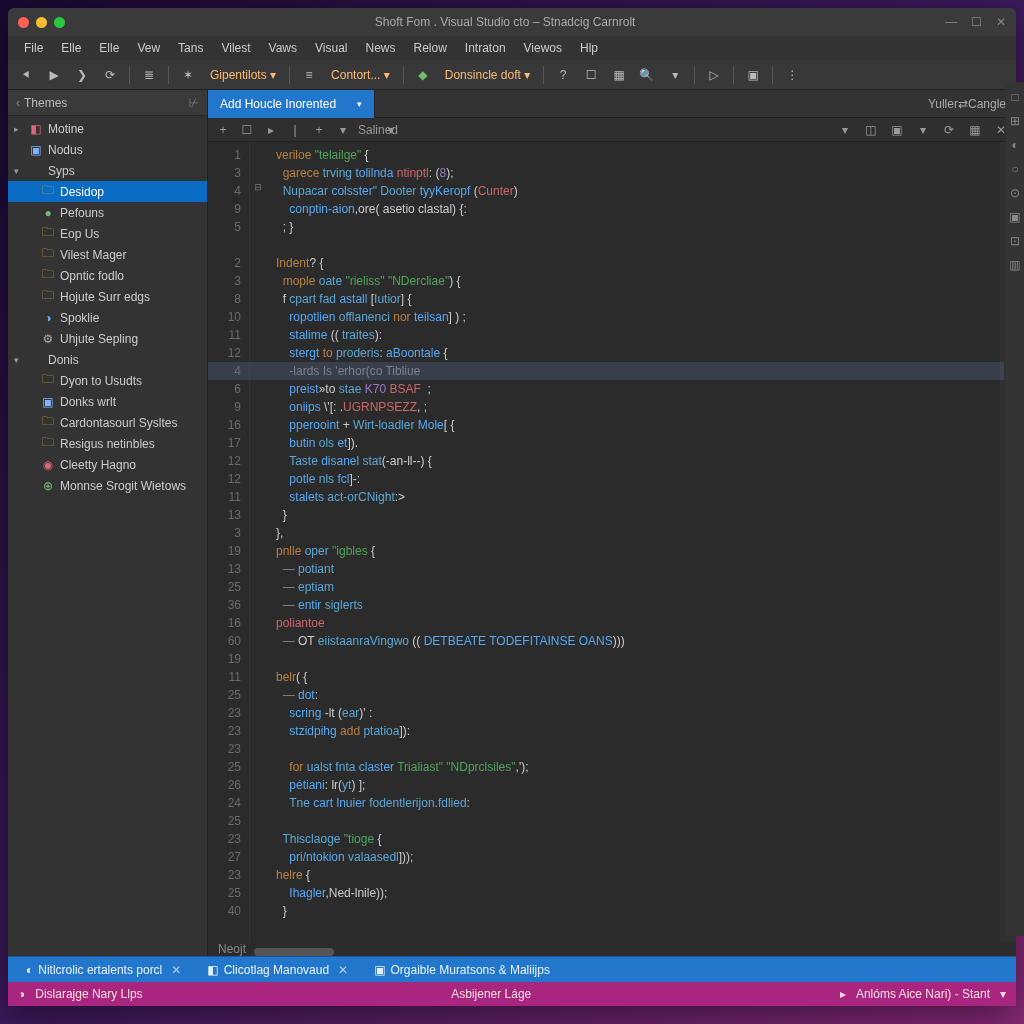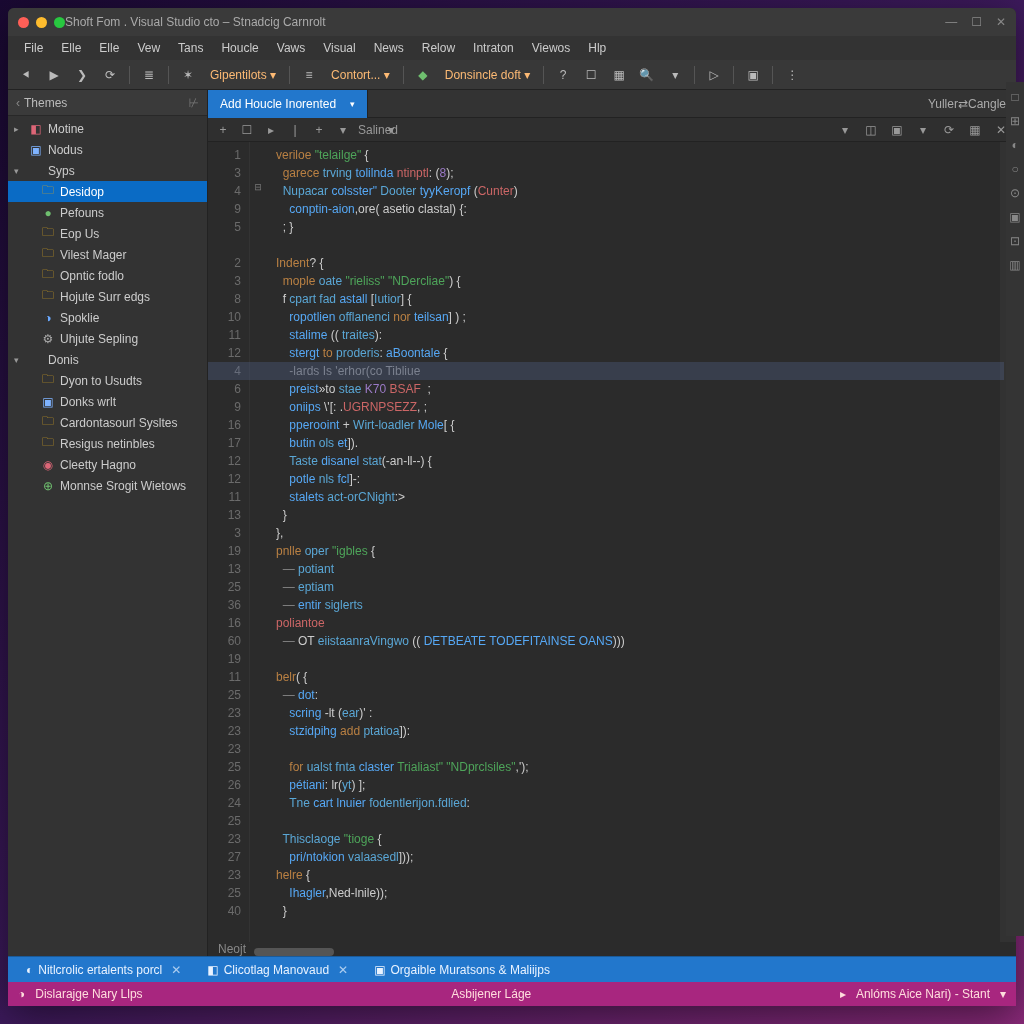--- a/index.html
+++ b/index.html
@@ -2,21 +2,21 @@
 <html><head>
 <meta charset="utf-8">
 <style>
 *{margin:0;padding:0;box-sizing:border-box;font-family:-apple-system,"Segoe UI",sans-serif;font-size:12px;user-select:none}
 body{width:1024px;height:1024px;background:linear-gradient(135deg,#1a0933,#3d1a5c,#8b2a7a);overflow:hidden;display:flex;flex-direction:column}
 .window{position:absolute;top:8px;left:8px;right:8px;bottom:18px;background:#2b2b2b;border-radius:6px;display:flex;flex-direction:column;box-shadow:0 10px 40px rgba(0,0,0,.5)}
 .titlebar{height:28px;background:#3a3a3a;display:flex;align-items:center;padding:0 10px;border-radius:6px 6px 0 0}
 .traffic{display:flex;gap:7px}
 .dot{width:11px;height:11px;border-radius:50%}
 .dot.r{background:#ff5f57}.dot.y{background:#febc2e}.dot.g{background:#28c840}
-.title{flex:1;color:#aaa;font-size:12px}
+.title{flex:1;text-align:center;color:#aaa;font-size:12px}
 .wincontrols{display:flex;gap:14px;color:#888}
 .menubar{height:24px;background:#333;display:flex;align-items:center;padding:0 8px;gap:2px;color:#ccc}
 .menubar span{padding:3px 8px;cursor:pointer}
 .toolbar{height:30px;background:#383838;display:flex;align-items:center;padding:0 6px;gap:4px;color:#bbb;border-bottom:1px solid #222}
 .tbtn{width:24px;height:22px;display:flex;align-items:center;justify-content:center;border-radius:3px;cursor:pointer}
 .tsep{width:1px;height:18px;background:#555;margin:0 3px}
 .ttext{padding:0 6px;color:#fdba74}
 .body{flex:1;display:flex;overflow:hidden}
 .sidebar{width:200px;background:#333;border-right:1px solid #222;display:flex;flex-direction:column}
 .side-header{height:26px;background:#3a3a3a;display:flex;align-items:center;padding:0 8px;color:#bbb;border-bottom:1px solid #282828}
@@ -29,21 +29,21 @@
 .tree-item .icn{width:14px;text-align:center}
 .tree-item.d1{padding-left:18px}
 .ic-folder{color:#d8a623}
 .ic-box{color:#7fb3ff}
 .ic-grn{color:#6fbf6f}
 .ic-red{color:#d67}
 .ic-gear{color:#aaa}
 .ic-blue{color:#6aa9ff}
 .editor-area{flex:1;display:flex;flex-direction:column;background:#2b2b2b}
 .tabbar{height:28px;background:#333;display:flex;align-items:center;border-bottom:1px solid #222}
-.tab{height:28px;padding:0 12px;display:flex;align-items:center;gap:8px;background:#2277cc;color:#fff;cursor:pointer;border-right:1px solid #222}
+.tab{height:28px;padding:0 12px;display:flex;align-items:center;gap:15px;background:#2277cc;color:#fff;cursor:pointer;border-right:1px solid #222}
 .tab .chev{font-size:9px;margin-left:6px}
 .tab-right{margin-left:auto;display:flex;padding-right:10px;color:#aaa}
 .subbar{height:24px;background:#2f2f2f;display:flex;align-items:center;padding:0 6px;gap:6px;color:#999;border-bottom:1px solid #222}
 .subbar .sbtn{width:18px;text-align:center;cursor:pointer}
 .code{flex:1;display:flex;overflow:hidden;font-family:Consolas,Menlo,monospace;font-size:13px;line-height:18px;position:relative}
 .gutter{width:42px;background:#2b2b2b;text-align:right;color:#6b6b6b;padding:4px 8px 4px 0;border-right:1px solid #333}
 .gutter div{height:18px}
 .fold{width:16px;background:#2b2b2b}
 .fold div{height:18px;color:#777;text-align:center;font-size:9px}
 .codetext{flex:1;padding:4px 0 4px 10px;color:#ccc;white-space:pre;overflow:hidden}
@@ -78,21 +78,21 @@
       <span>✕</span>
     </div>
   </div>
 
   <div class="menubar" id="menubar">
       <span>File</span>
       <span>Elle</span>
       <span>Elle</span>
       <span>Vew</span>
       <span>Tans</span>
-      <span>Houcle</span>
+      <span>Vilest</span>
       <span>Vaws</span>
       <span>Visual</span>
       <span>News</span>
       <span>Relow</span>
       <span>Intraton</span>
       <span>Viewos</span>
       <span>Hlp</span>
     </div>
 
   <div class="toolbar" id="toolbar">

